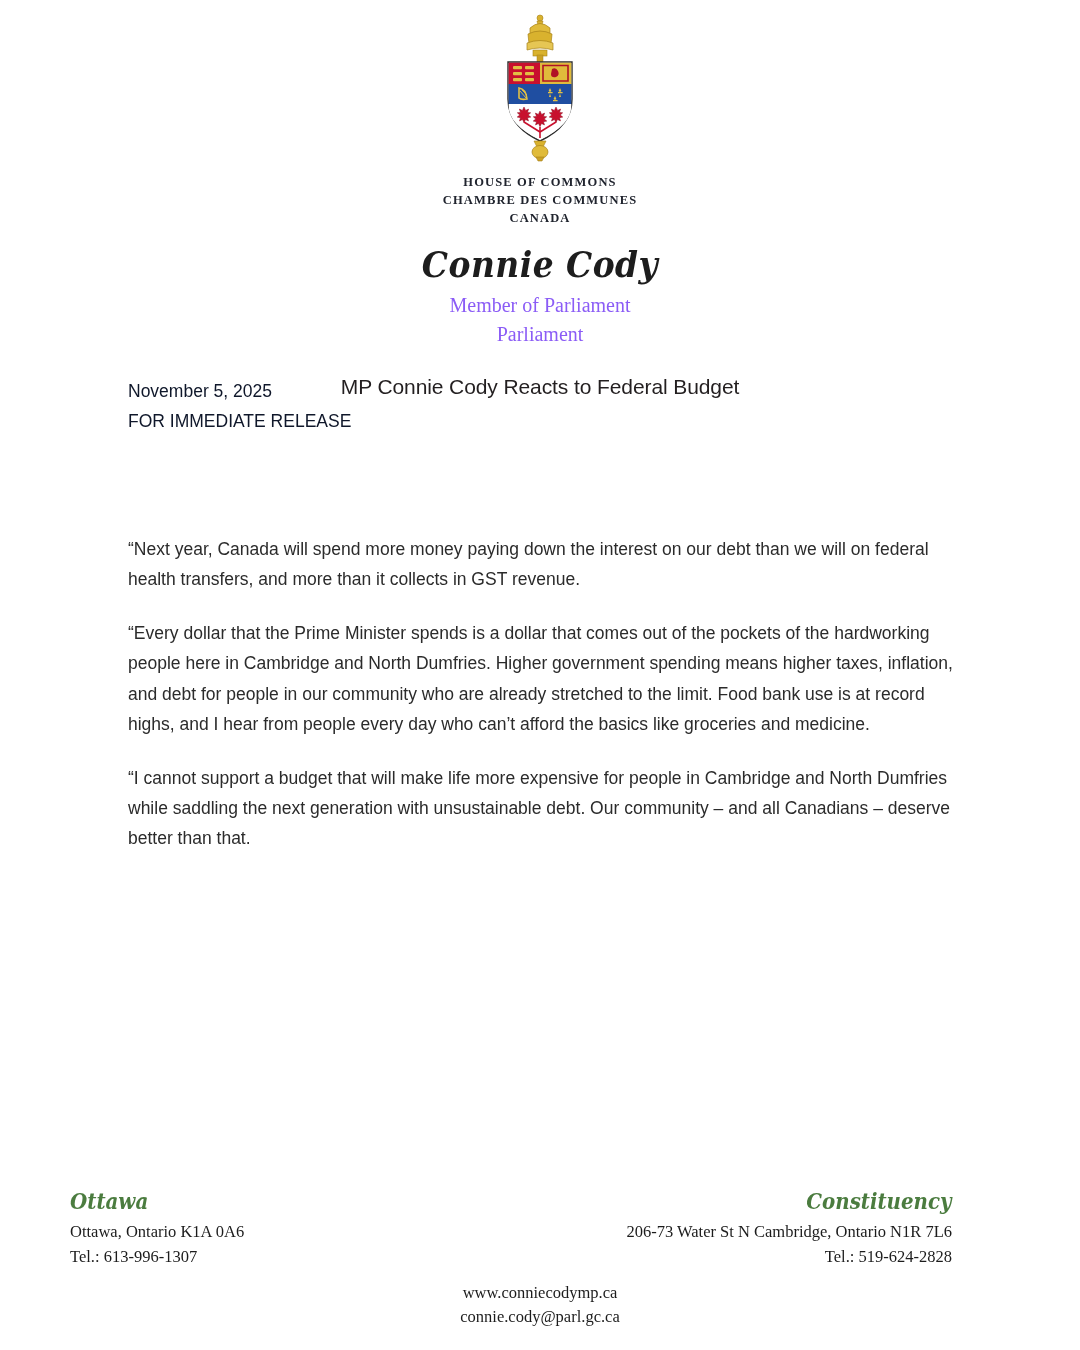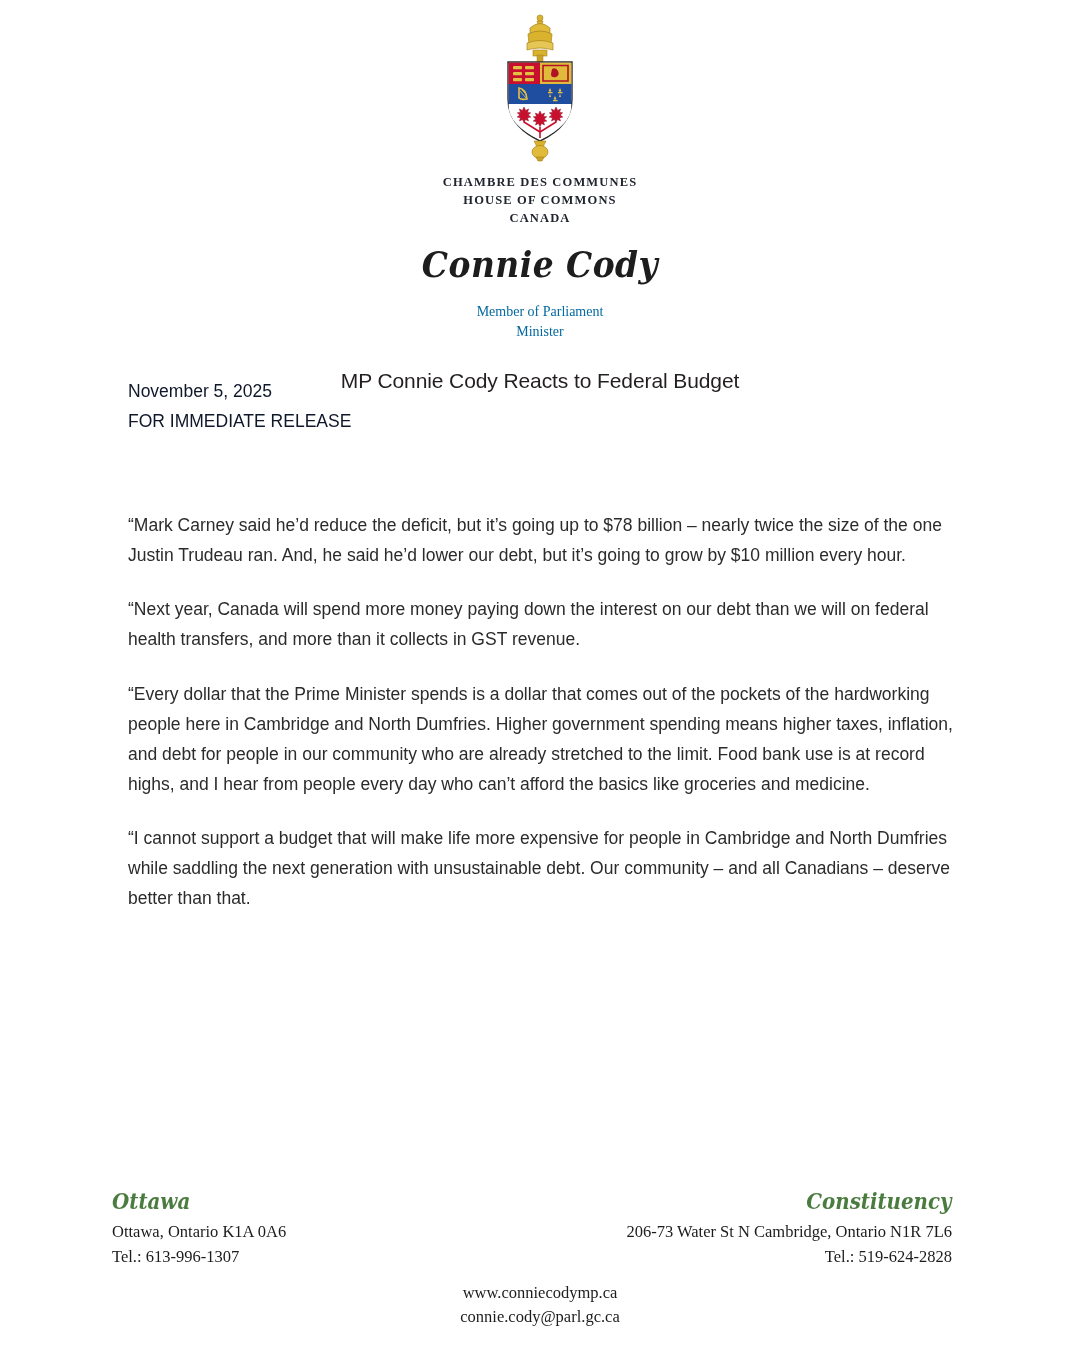--- a/index.html
+++ b/index.html
@@ -49,24 +49,24 @@
     font-family: "DejaVu Serif", "Liberation Serif", serif;
     font-style: italic;
     font-weight: 700;
     font-size: 35px;
     letter-spacing: 0.5px;
     color: #1d1d1d;
     line-height: 1;
     transform: scaleX(0.94);
   }
   .signature-role {
-    margin-top: 20px;
+    margin-top: 9px;
     font-family: "Liberation Serif", serif;
-    font-size: 14px;
-    color: #0369a1;
+    font-size: 20px;
+    color: #8b5cf6;
     line-height: 1.42;
   }
 
   
   .doc-title {
     margin: 27px 0 0 0;
     text-align: center;
     font-size: 21px;
     font-weight: 400;
     color: #231f20;
@@ -101,21 +101,21 @@
     position: absolute;
     left: 0;
     right: 0;
     bottom: 22px;
     font-family: "Liberation Serif", serif;
     color: #1c1c1c;
   }
   .footer-cols {
     display: flex;
     justify-content: space-between;
-    padding: 0 128px 0 112px;
+    padding: 0 128px 0 70px;
     align-items: flex-start;
     margin-top: 44px;
   }
   .footer-col { }
   .footer-col.right { text-align: right; }
   .footer-head {
     font-family: "DejaVu Serif", "Liberation Serif", serif;
     font-style: italic;
     font-weight: 700;
     font-size: 22px;
@@ -203,45 +203,44 @@
 
         <g>
           <path d="M54 127 L66 127 L63 133 L57 133 Z" fill="#d9b22e" stroke="#a8821a" stroke-width="0.6"></path>
           <ellipse cx="60" cy="138" rx="8" ry="6.5" fill="#e0bb3b" stroke="#a8821a" stroke-width="0.7"></ellipse>
           <path d="M56 143 L64 143 L62 147 L58 147 Z" fill="#caa227" stroke="#a8821a" stroke-width="0.6"></path>
         </g>
       </svg>
     </div>
 
     <div class="hoc-lines">
+      <div>HOUSE OF COMMONS</div>
       <div>CHAMBRE DES COMMUNES</div>
-      <div>HOUSE OF COMMONS</div>
       <div>CANADA</div>
     </div>
 
     <div class="signature-name">Connie Cody</div>
     <div class="signature-role">
       <div>Member of Parliament</div>
-      <div>Minister</div>
+      <div>Parliament</div>
     </div>
 
     <h1 class="doc-title">MP Connie Cody Reacts to Federal Budget</h1>
   </header>
 
   <main class="body-block">
 
     <div class="meta-line">November 5, 2025</div>
     <div class="meta-line">FOR IMMEDIATE RELEASE</div>
 
     <div class="gap-lg"></div>
 
     <div class="gap-md"></div>
 
     <div class="gap-md"></div>
-    <p class="para">“Mark Carney said he’d reduce the deficit, but it’s going up to $78 billion – nearly twice the size of the one Justin Trudeau ran. And, he said he’d lower our debt, but it’s going to grow by $10 million every hour.</p>
 
     <div class="gap-md"></div>
     <p class="para">“Next year, Canada will spend more money paying down the interest on our debt than we will on federal health transfers, and more than it collects in GST revenue.</p>
 
     <div class="gap-md"></div>
     <p class="para">“Every dollar that the Prime Minister spends is a dollar that comes out of the pockets of the hardworking people here in Cambridge and North Dumfries. Higher government spending means higher taxes, inflation, and debt for people in our community who are already stretched to the limit. Food bank use is at record highs, and I hear from people every day who can’t afford the basics like groceries and medicine.</p>
 
     <div class="gap-md"></div>
     <p class="para">“I cannot support a budget that will make life more expensive for people in Cambridge and North Dumfries while saddling the next generation with unsustainable debt. Our community – and all Canadians – deserve better than that.</p>
   </main>

